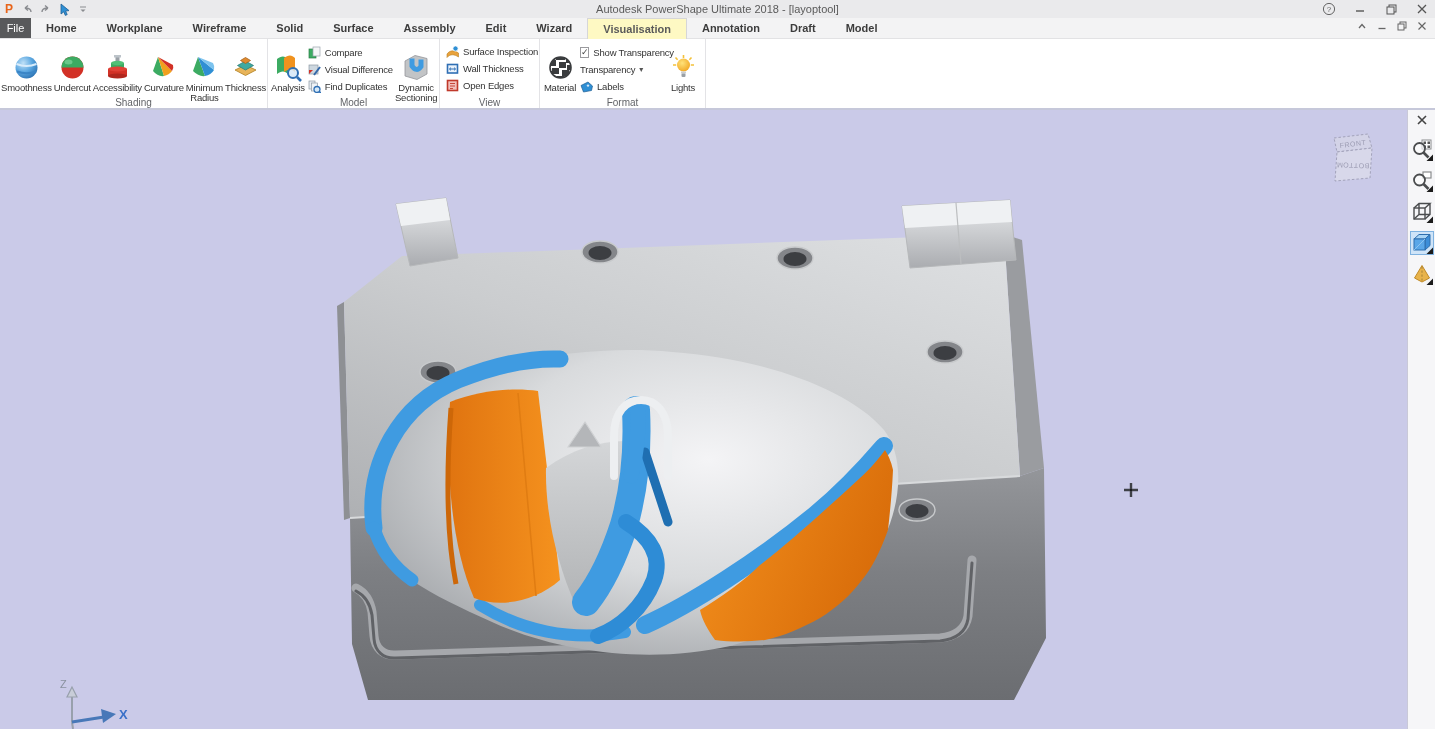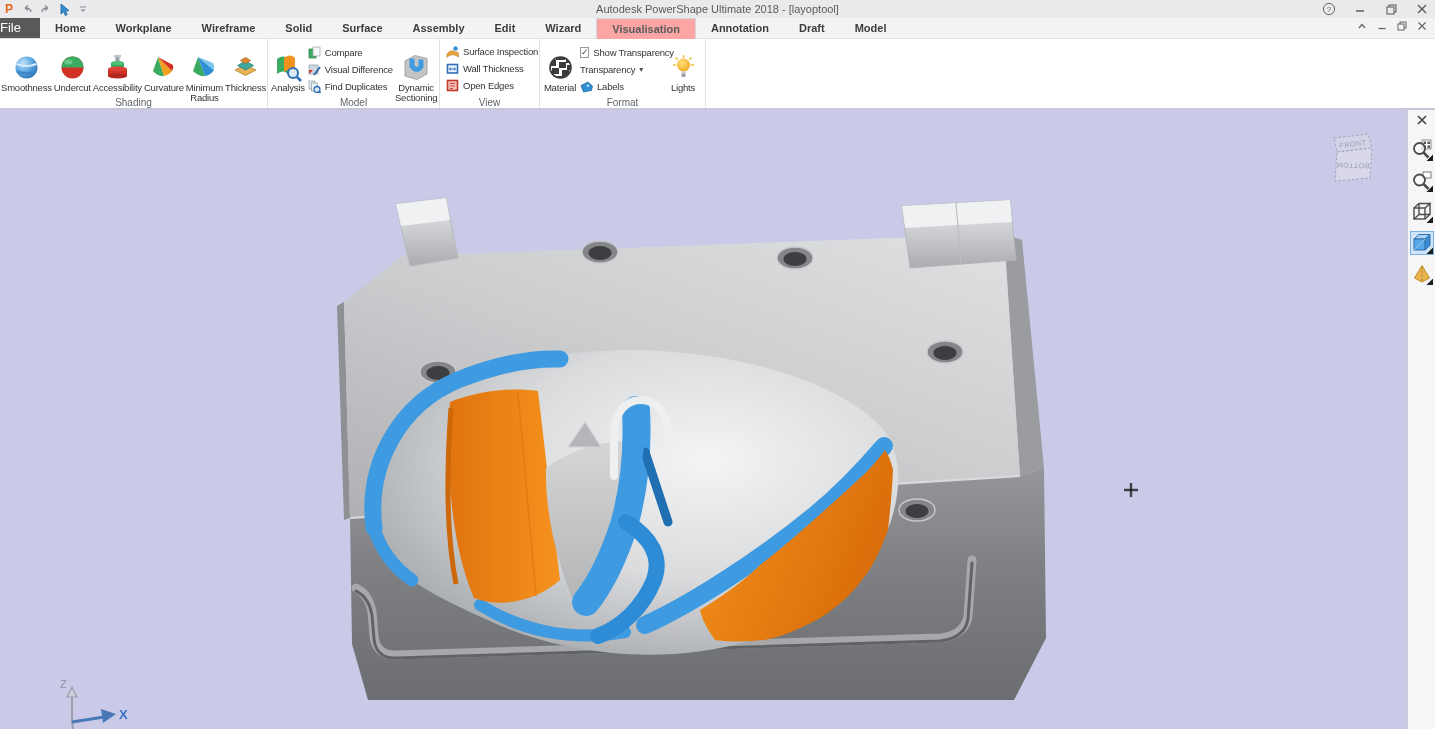--- a/index.html
+++ b/index.html
@@ -14,24 +14,24 @@
   .win-title { position:absolute; left:0; right:0; text-align:center;
     font-size:11px; color:#5a5a5a; }
   .tb-controls { position:absolute; right:6px; top:0; height:18px;
     display:flex; align-items:center; gap:17px; z-index:2; }
   .tb-controls .ctl { width:14px; height:14px; display:flex; align-items:center;
     justify-content:center; color:#555; font-size:10px; cursor:default; }
 
   
   .tabrow { position:absolute; top:18px; left:0; width:1435px; height:21px;
     background:#f3f3f4; border-bottom:1px solid #e2e2e4; display:flex; }
-  .file-tab { width:40px; background:#58595b; color:#fff; font-size:13px;
-    line-height:20px; }
+  .file-tab { width:31px; background:#58595b; color:#fff; font-size:11px;
+    text-align:center; line-height:20px; }
   .tab { padding:0 15px; font-size:11px; line-height:20px; color:#3c3c3c;font-weight:bold; }
-  .tab.active { background:#fca5a5; border:1px solid #d6d6d8; border-bottom:none;
+  .tab.active { background:#fef9c3; border:1px solid #d6d6d8; border-bottom:none;
     color:#5a5a5a; height:22px; }
   .mini-controls { position:absolute; right:8px; top:3px; display:flex; gap:10px; }
 
   
   .ribbon { position:absolute; top:39px; left:0; width:1435px; height:71px;
     background:#fff; border-bottom:2px solid #c6c8da; }
   .group { position:absolute; top:0; height:69px; border-right:1px solid #e3e3e6; }
   .g-shading { left:0; width:268px; }
   .g-model   { left:268px; width:172px; }
   .g-tools   { left:440px; width:100px; }

